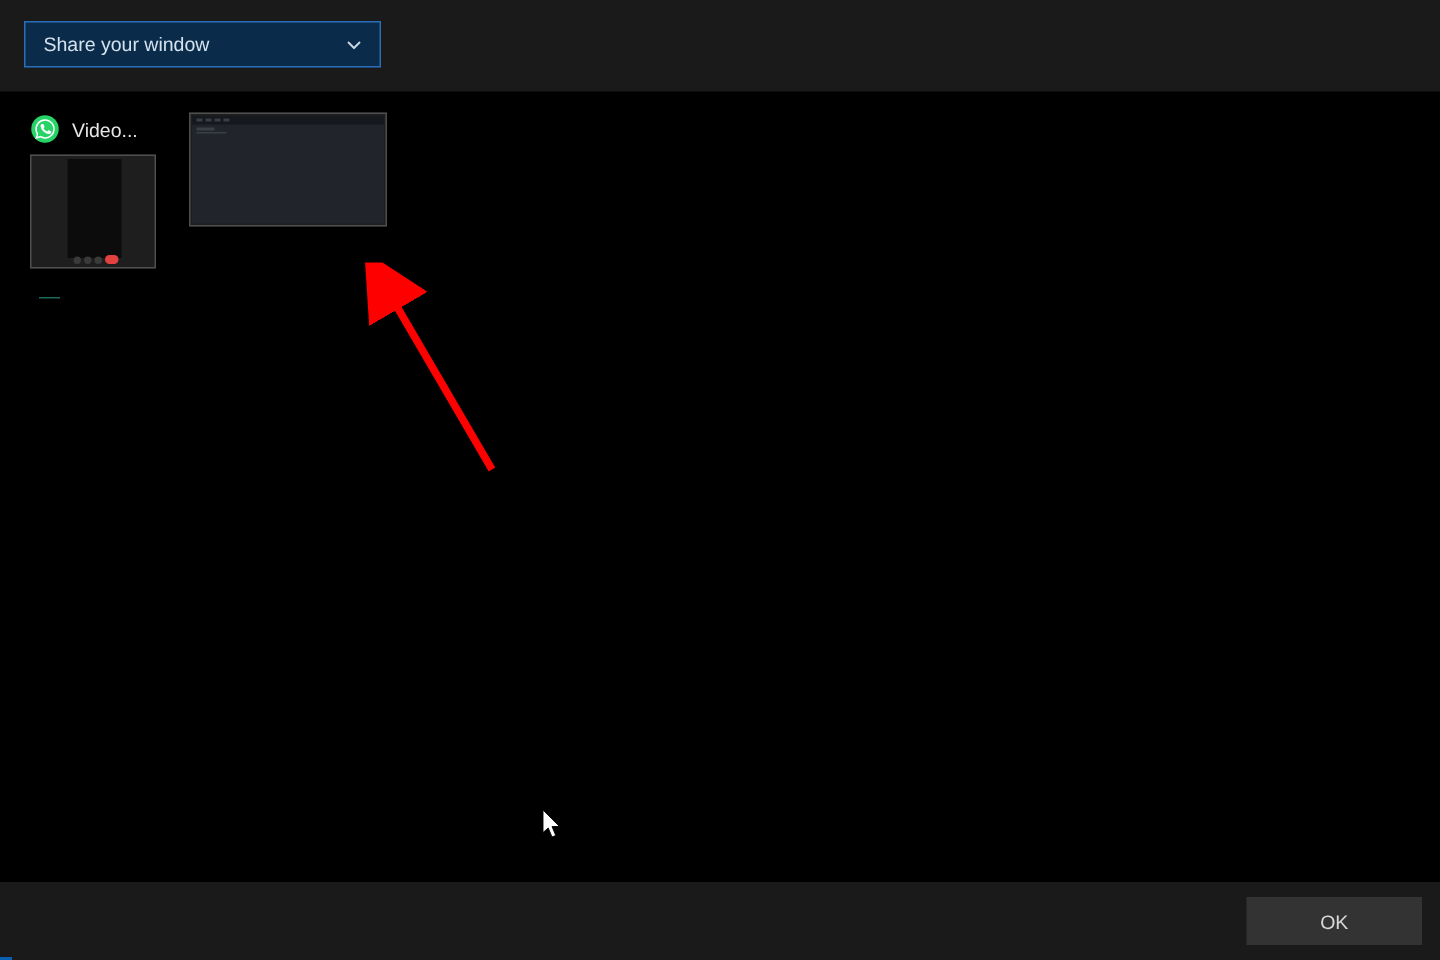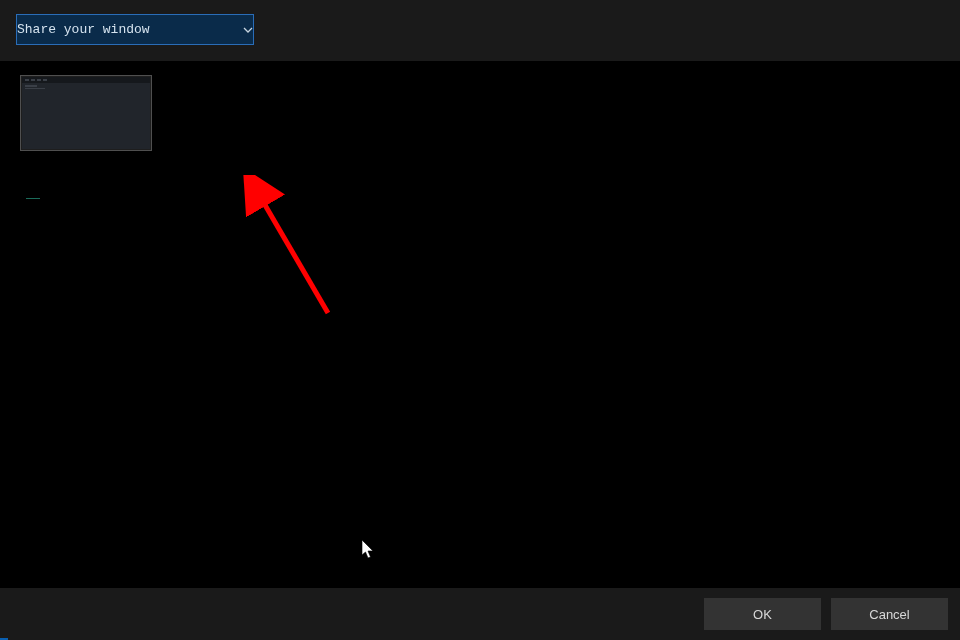--- a/index.html
+++ b/index.html
@@ -25,23 +25,22 @@
       align-items: flex-start;
     }
     .dropdown {
       width: 238px;
       height: 31px;
       background: #0a2b4a;
       border: 1px solid #2a6db8;
       display: flex;
       align-items: center;
       justify-content: space-between;
-      padding: 0 0;
+      padding: 0 12px;
       cursor: pointer;
-      font-family: Liberation Mono, monospace;
     }
     .dropdown-label {
       color: #d5e3ef;
     }
     .chevron {
       width: 10px;
       height: 10px;
       display: flex;
       align-items: center;
       justify-content: center;
@@ -210,20 +209,42 @@
     <span class="chevron">
       <svg width="10" height="6" viewBox="0 0 10 6">
         <path d="M1 1 L5 5 L9 1" stroke="#c8d5e0" stroke-width="1.3" fill="none"></path>
       </svg>
     </span>
   </div>
 </div>
 
 <div class="content-area">
 
+  <div class="window-option">
+    <div class="option-header">
+      <span class="option-icon">
+        <svg width="20" height="20" viewBox="0 0 24 24">
+          <circle cx="12" cy="12" r="11" fill="#25d366"></circle>
+          <path d="M12 4.2a7.8 7.8 0 0 0-6.6 11.9L4.2 20l4-1.2A7.8 7.8 0 1 0 12 4.2z" fill="#fff"></path>
+          <path d="M12 5.5a6.5 6.5 0 0 0-5.4 10.1l-.7 2.5 2.6-.7A6.5 6.5 0 1 0 12 5.5z" fill="#25d366"></path>
+          <path d="M9.2 8.3c.2-.4.4-.4.6-.4h.5c.2 0 .4 0 .6.5l.7 1.7c.1.2 0 .4-.1.5l-.5.6c-.1.1-.1.3 0 .5.3.5 1.2 1.6 2.5 2.1.2.1.4 0 .5-.1l.5-.6c.2-.2.4-.2.6-.1l1.6.8c.2.1.4.2.4.4 0 .3-.1 1-.6 1.4-.5.4-1.3.5-1.9.4-1.3-.2-2.8-1-4-2.2-1.2-1.2-1.9-2.6-2.1-3.8-.1-.6 0-1.3.4-1.8.1-.1.2-.2.3-.2z" fill="#fff"></path>
+        </svg>
+      </span>
+      <span class="option-label">Video...</span>
+    </div>
+    <div class="thumb">
+      <div class="thumb-inner-dark"></div>
+      <div class="thumb-controls">
+        <div class="ctrl-dot"></div>
+        <div class="ctrl-dot"></div>
+        <div class="ctrl-dot"></div>
+        <div class="ctrl-dot red"></div>
+      </div>
+    </div>
+  </div>
 
   <div class="window-option">
     <div class="thumb wide">
       <div class="thumb-editor">
         <div class="thumb-editor-top">
           <div class="teb"></div>
           <div class="teb"></div>
           <div class="teb"></div>
           <div class="teb"></div>
         </div>
@@ -251,16 +272,15 @@
 </div>
 
 <div class="cursor">
   <svg width="14" height="20" viewBox="0 0 14 20">
     <path d="M0 0 L0 15 L3.5 12 L6 18 L8.5 17 L6 11 L11 11 Z" fill="#ffffff" stroke="#000" stroke-width="0.6"></path>
   </svg>
 </div>
 
 <div class="footer-bar">
   <button class="btn">OK</button>
-  <button class="btn">Cancel</button>
 </div>
 
 <div class="taskbar-hint"></div>
 
 </body></html>

